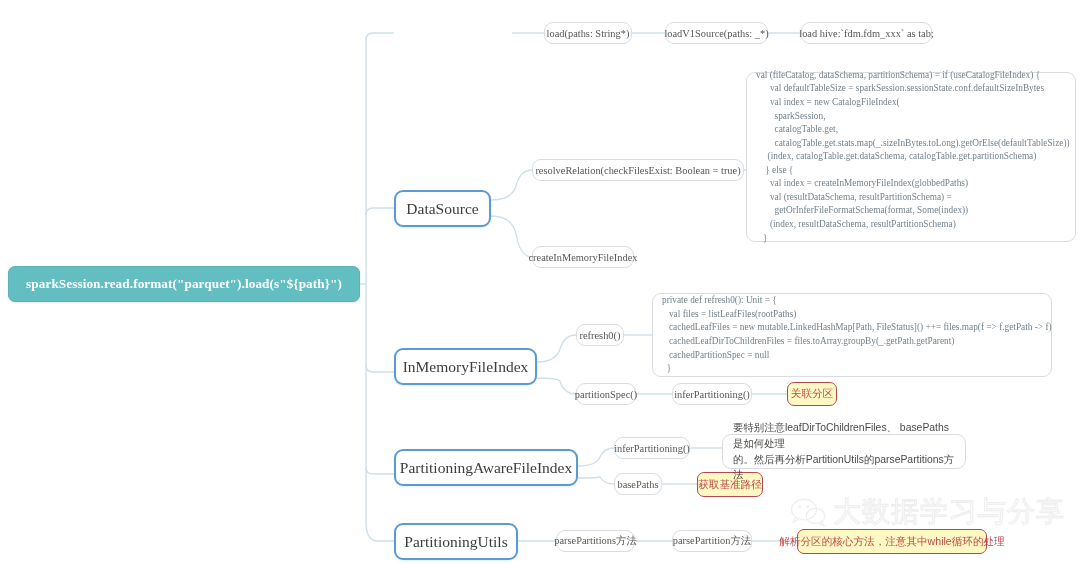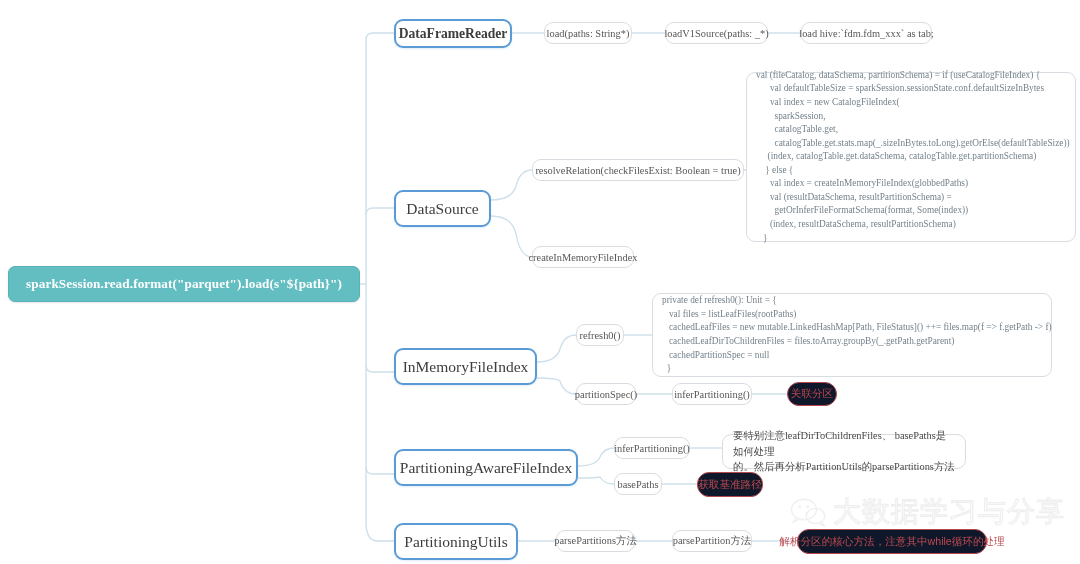--- a/index.html
+++ b/index.html
@@ -38,43 +38,43 @@
 
   
   .pill{
     border:1px solid #d9dde1;border-radius:9px;
     color:#575757;font-size:10.4px;padding:8px 9px;
     white-space:nowrap;
   }
 
   
   .badge{
-    border:1.6px solid #b5484c;border-radius:12px;
-    background:#0f172a;color:#bd4a4e;
+    border:1.6px solid #b5484c;border-radius:7px;
+    background:#fef9c3;color:#bd4a4e;
     font-size:10.6px;padding:0 9px;white-space:nowrap;
     font-family:"Liberation Sans","DejaVu Sans",sans-serif;
   }
 
   
   .panel{
     position:absolute;z-index:3;box-sizing:border-box;background:#ffffff;
     border:1px solid #d9dde1;border-radius:9px;
     color:#6f7b84;
     display:flex;align-items:center;
   }
   .panel pre{
     margin:0;padding:0 0 0 9px;
     font-family:"Liberation Serif","DejaVu Serif",serif;
     font-size:9.3px;line-height:1.46;white-space:pre;
     color:#74828c;
   }
   .note{
     color:#4a4a4a;font-size:10.4px;line-height:1.5;
     padding:16px 10px;align-items:center;
-    font-family:Liberation Serif, serif;
+    font-family:Liberation Sans, sans-serif;
   }
   .note span{display:block;}
 
   
   #watermark{
     position:absolute;left:790px;top:497px;z-index:2;
     display:flex;align-items:center;gap:7px;
     color:#f1f1f1;opacity:.95;pointer-events:none;
     font-family:"Liberation Sans","DejaVu Sans",sans-serif;
   }
@@ -117,21 +117,20 @@
     <line x1="690" y1="448" x2="722" y2="448"></line>
     <line x1="662" y1="484" x2="697" y2="484"></line>
 
     <line x1="518" y1="541" x2="556" y2="541"></line>
     <line x1="635" y1="541" x2="672" y2="541"></line>
     <line x1="752" y1="541" x2="797" y2="541"></line>
   </svg>
 
   <div class="node root">sparkSession.read.format("parquet").load(s"${path}")</div>
 
-  <div class="node l1 bold" style="left:394px;top:19px;width:118px;height:29px;">DataFrameReader</div>
 
   <div class="node l1" style="left:394px;top:190px;width:97px;height:37px;">DataSource</div>
 
   <div class="node l1" style="left:394px;top:449px;width:184px;height:37px;">PartitioningAwareFileIndex</div>
 
   <div class="node l1" style="left:394px;top:348px;width:143px;height:37px;">InMemoryFileIndex</div>
 
   <div class="node l1" style="left:394px;top:523px;width:124px;height:37px;">PartitioningUtils</div>
 
   <div class="node pill" style="left:544px;top:22px;width:88px;height:22px;">load(paths: String*)</div>

